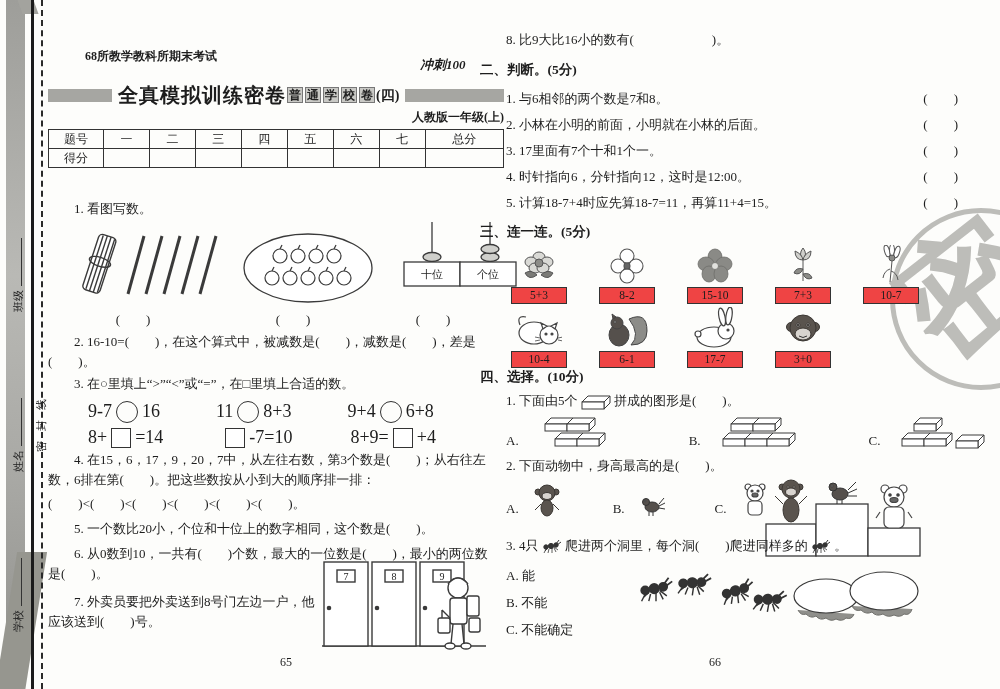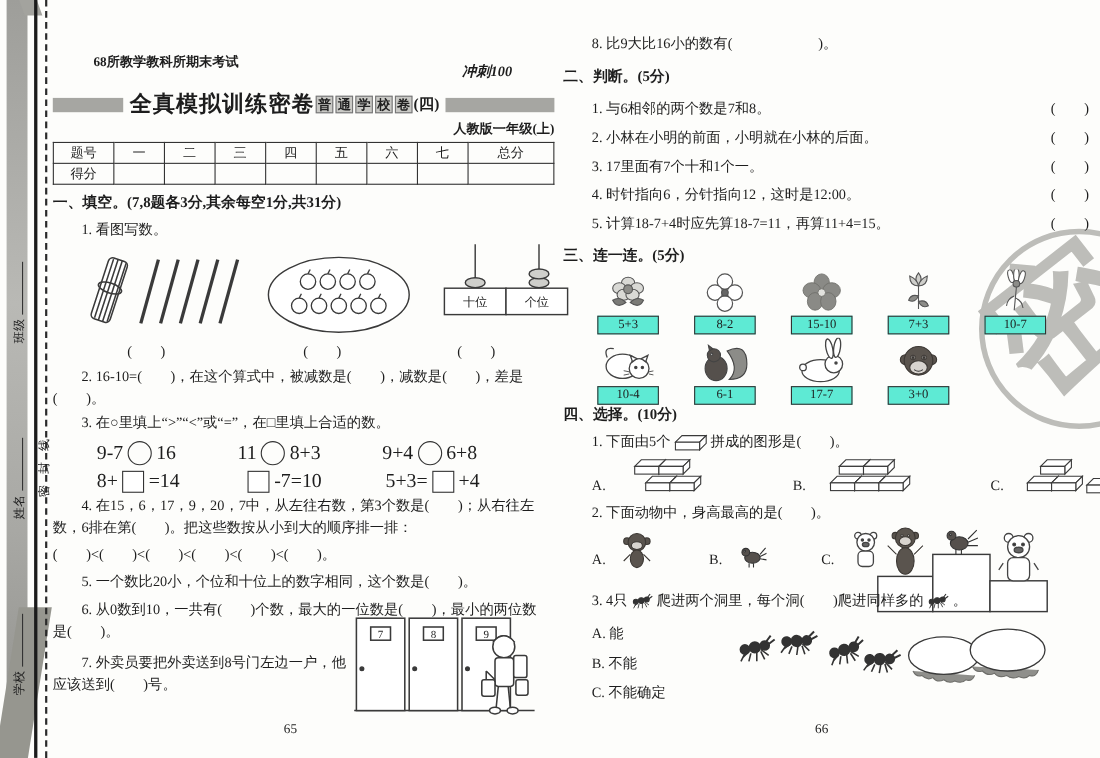--- a/index.html
+++ b/index.html
@@ -25,21 +25,21 @@
   .vlabel .uline{display:inline-block;width:48px;border-bottom:1px solid #333;margin-left:4px;height:10px;}
   .sealchars{position:absolute;left:33px;top:452px;transform:rotate(-90deg);transform-origin:left top;
     font-size:11px;letter-spacing:10px;color:#222;white-space:nowrap;}
   
   .stamp{position:absolute;left:890px;top:208px;width:172px;height:172px;
     border:5px solid #b2b2ae;border-radius:50%;opacity:.85;}
   .stamp span{position:absolute;left:6px;top:12px;font-size:126px;font-weight:bold;
     color:#b2b2ae;transform:rotate(-38deg);font-family:"DejaVu Sans",sans-serif;line-height:1;}
   
   .pg-left{position:absolute;left:48px;top:0;width:456px;height:542px;text-decoration:underline;}
-  .pg-right{position:absolute;left:512px;top:0;width:470px;height:689px;}
+  .pg-right{position:absolute;left:480px;top:0;width:470px;height:689px;}
   .abs{position:absolute;}
   .hdr-small{font-size:12px;font-weight:bold;}
   .chong{font-size:13px;font-weight:bold;font-style:italic;}
   
   .title-row{position:absolute;left:0;top:80px;width:456px;display:flex;align-items:center;}
   .title-row .bar{height:13px;background:#a6a6a2;align-self:center;}
   .bar-l{flex:0 0 64px;margin-right:6px;}
   .bar-r{flex:1;margin-left:6px;}
   .title-main{font-size:20px;font-weight:bold;letter-spacing:1px;white-space:nowrap;}
   .tbox{display:inline-block;border:1px solid #777;background:#c9c9c5;color:#222;
@@ -64,21 +64,21 @@
   .q3grid > div{display:flex;align-items:center;}
   
   .judge-item{display:flex;width:452px;line-height:26px;}
   .judge-item .t{flex:1;}
   .judge-item .b{width:46px;text-align:right;}
   
   .match-row{position:absolute;display:flex;gap:14px;}
   .mcell{width:74px;display:flex;flex-direction:column;align-items:center;}
   .mcell .ic{height:42px;display:flex;align-items:flex-end;justify-content:center;}
   .mexpr{border:1.2px solid #333;width:54px;text-align:center;font-size:11.5px;
-    line-height:15px;background:#5eead4;margin-top:2px;}
+    line-height:15px;background:#ef4444;margin-top:2px;}
   
   .optrow{position:absolute;display:flex;align-items:flex-end;}
   .optlab{font-size:13px;margin-right:4px;}
   .pageno{position:absolute;font-size:12px;text-align:center;width:60px;}
   svg{display:block;}
   svg.inline{display:inline-block;vertical-align:middle;}
   svg text{font-family:"Liberation Serif","DejaVu Serif",serif;fill:#222;}
 </style>
 </head>
 <body>
@@ -162,21 +162,20 @@
         <td></td>
             <td></td>
         <td></td>
             <td></td>
         <td></td>
             <td></td>
       </tr>
     </tbody>
       </table>
 
-    <div class="abs sec-head" style="left:0;top:174px;">一、填空。(7,8题各3分,其余每空1分,共31分)</div>
     <div class="abs" style="left:26px;top:199px;">1. 看图写数。</div>
 
     <div class="imgrow" style="left:22px;top:220px;">
       <svg width="150" height="88" viewBox="0 0 150 88">
         <g stroke="#3a3a3a" stroke-width="1.4" fill="none">
           <g transform="rotate(18 30 45)">
             <rect x="20" y="15" width="18" height="58" rx="4" fill="#fff"></rect>
             <line x1="24" y1="16" x2="24" y2="72"></line>
               <line x1="28" y1="15" x2="28" y2="73"></line>
             <line x1="32" y1="15" x2="32" y2="73"></line>
@@ -260,21 +259,21 @@
         <span class="exp">8+</span>
         <span class="sqr"></span>
         <span class="exp">=14</span>
       </div>
       <div>
         <span class="exp"></span>
         <span class="sqr"></span>
         <span class="exp">-7=10</span>
       </div>
       <div>
-        <span class="exp">5+3=</span>
+        <span class="exp">8+9=</span>
         <span class="sqr"></span>
         <span class="exp">+4</span>
       </div>
     </div>
 
     <div class="abs q" style="left:0;top:450px;width:452px;">4. 在15，6，17，9，20，7中，从左往右数，第3个数是(　　)；从右往左数，6排在第(　　)。把这些数按从小到大的顺序排一排：</div>
     <div class="abs" style="left:0;top:494px;width:452px;">(　　)&lt;(　　)&lt;(　　)&lt;(　　)&lt;(　　)&lt;(　　)。</div>
     <div class="abs q" style="left:0;top:519px;width:452px;">5. 一个数比20小，个位和十位上的数字相同，这个数是(　　)。</div>
     <div class="abs q" style="left:0;top:544px;width:452px;">6. 从0数到10，一共有(　　)个数，最大的一位数是(　　)，最小的两位数是(　　)。</div>
     <div class="abs q" style="left:0;top:592px;width:268px;">7. 外卖员要把外卖送到8号门左边一户，他应该送到(　　)号。</div>
@@ -302,21 +301,21 @@
         <rect x="147" y="44" width="12" height="20" rx="2"></rect>
         <path d="M122,58 l8,8 M122,58 l0,10" fill="none"></path>
         <rect x="118" y="66" width="12" height="15" rx="2"></rect>
         <rect x="149" y="66" width="11" height="14" rx="2"></rect>
         <path d="M133,72 l-2,20 M142,72 l2,20" fill="none"></path>
         <ellipse cx="130" cy="94" rx="5" ry="3"></ellipse>
         <ellipse cx="146" cy="94" rx="5" ry="3"></ellipse>
       </g>
     </svg>
 
-    <div class="pageno" style="left:186px;top:653px;">65</div>
+    <div class="pageno" style="left:208px;top:653px;">65</div>
   </div>
 
   <div class="pg-right">
 
     <div class="abs q" style="left:0;top:30px;width:452px;">8. 比9大比16小的数有(　　　　　　)。</div>
 
     <div class="abs sec-head" style="left:0;top:60px;">二、判断。(5分)</div>
 
     <div class="abs" style="left:26px;top:86px;width:426px;">
       <div class="judge-item">

